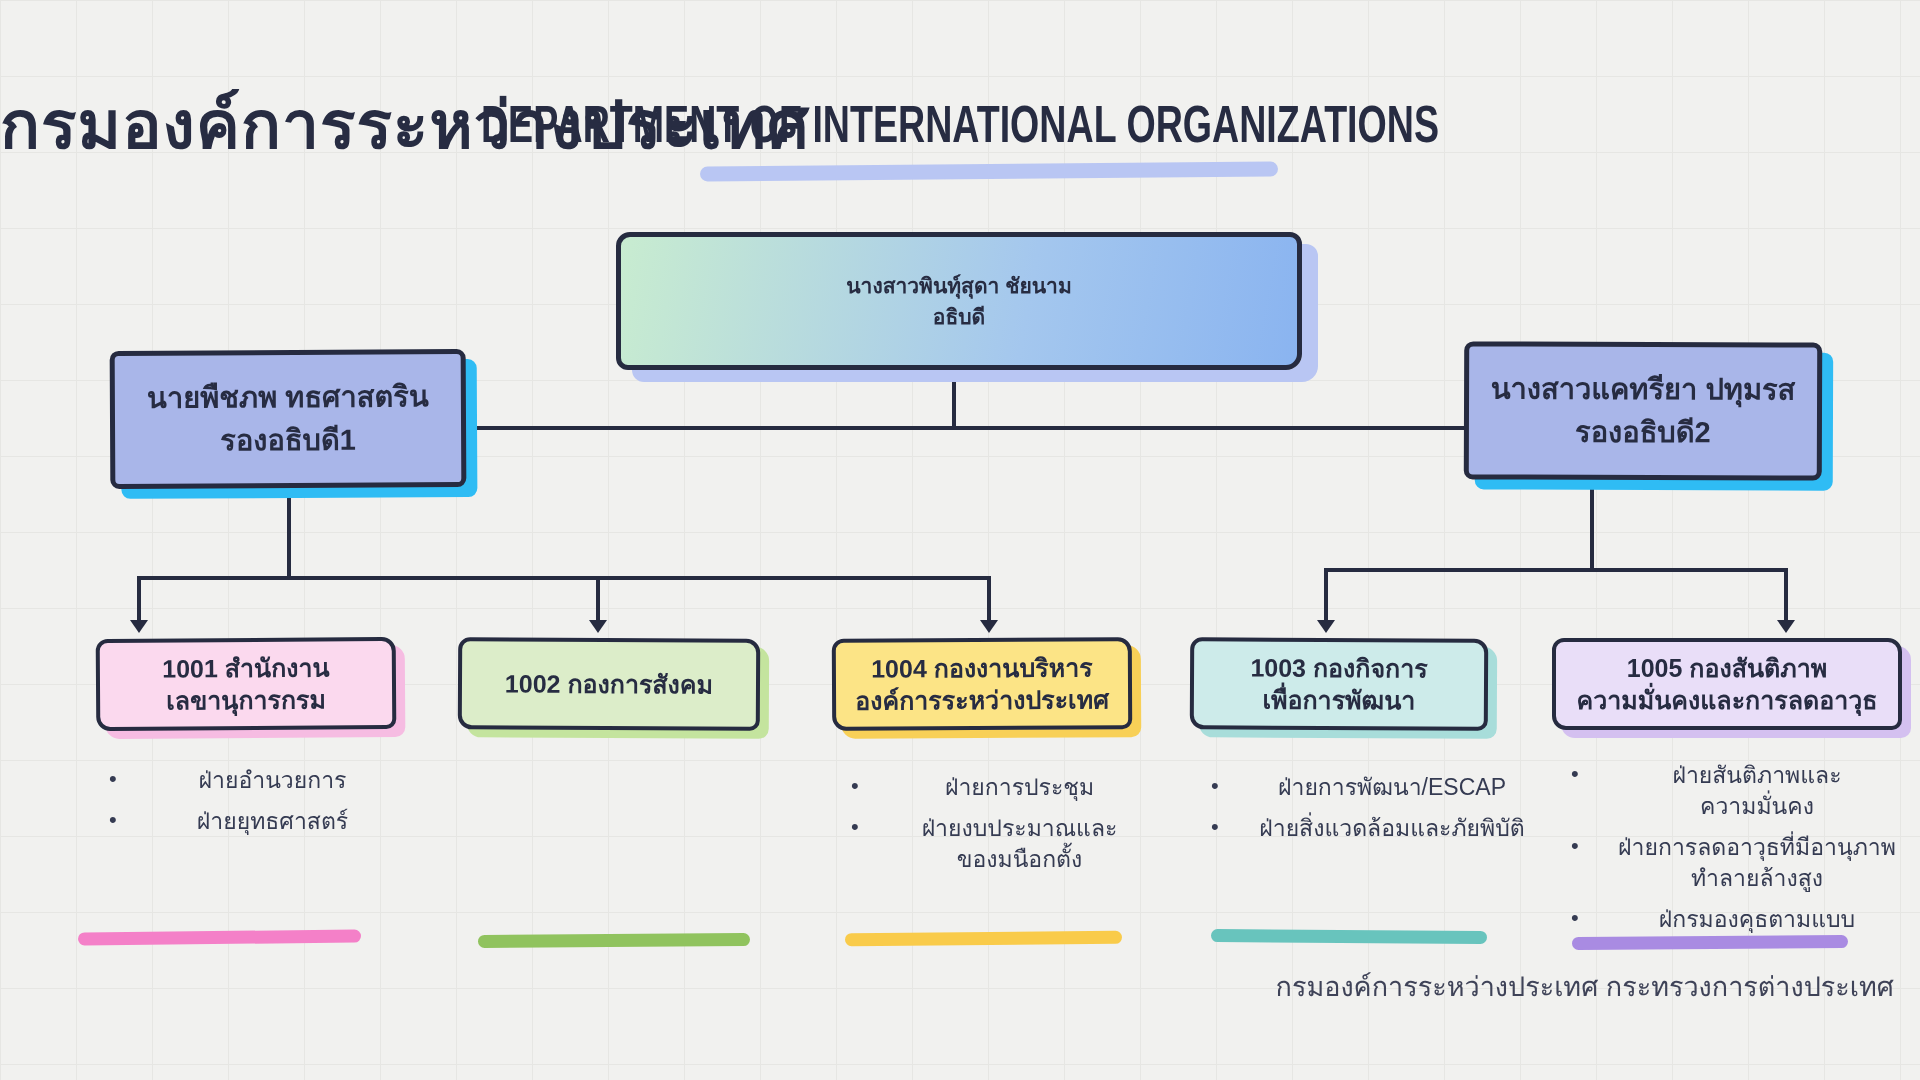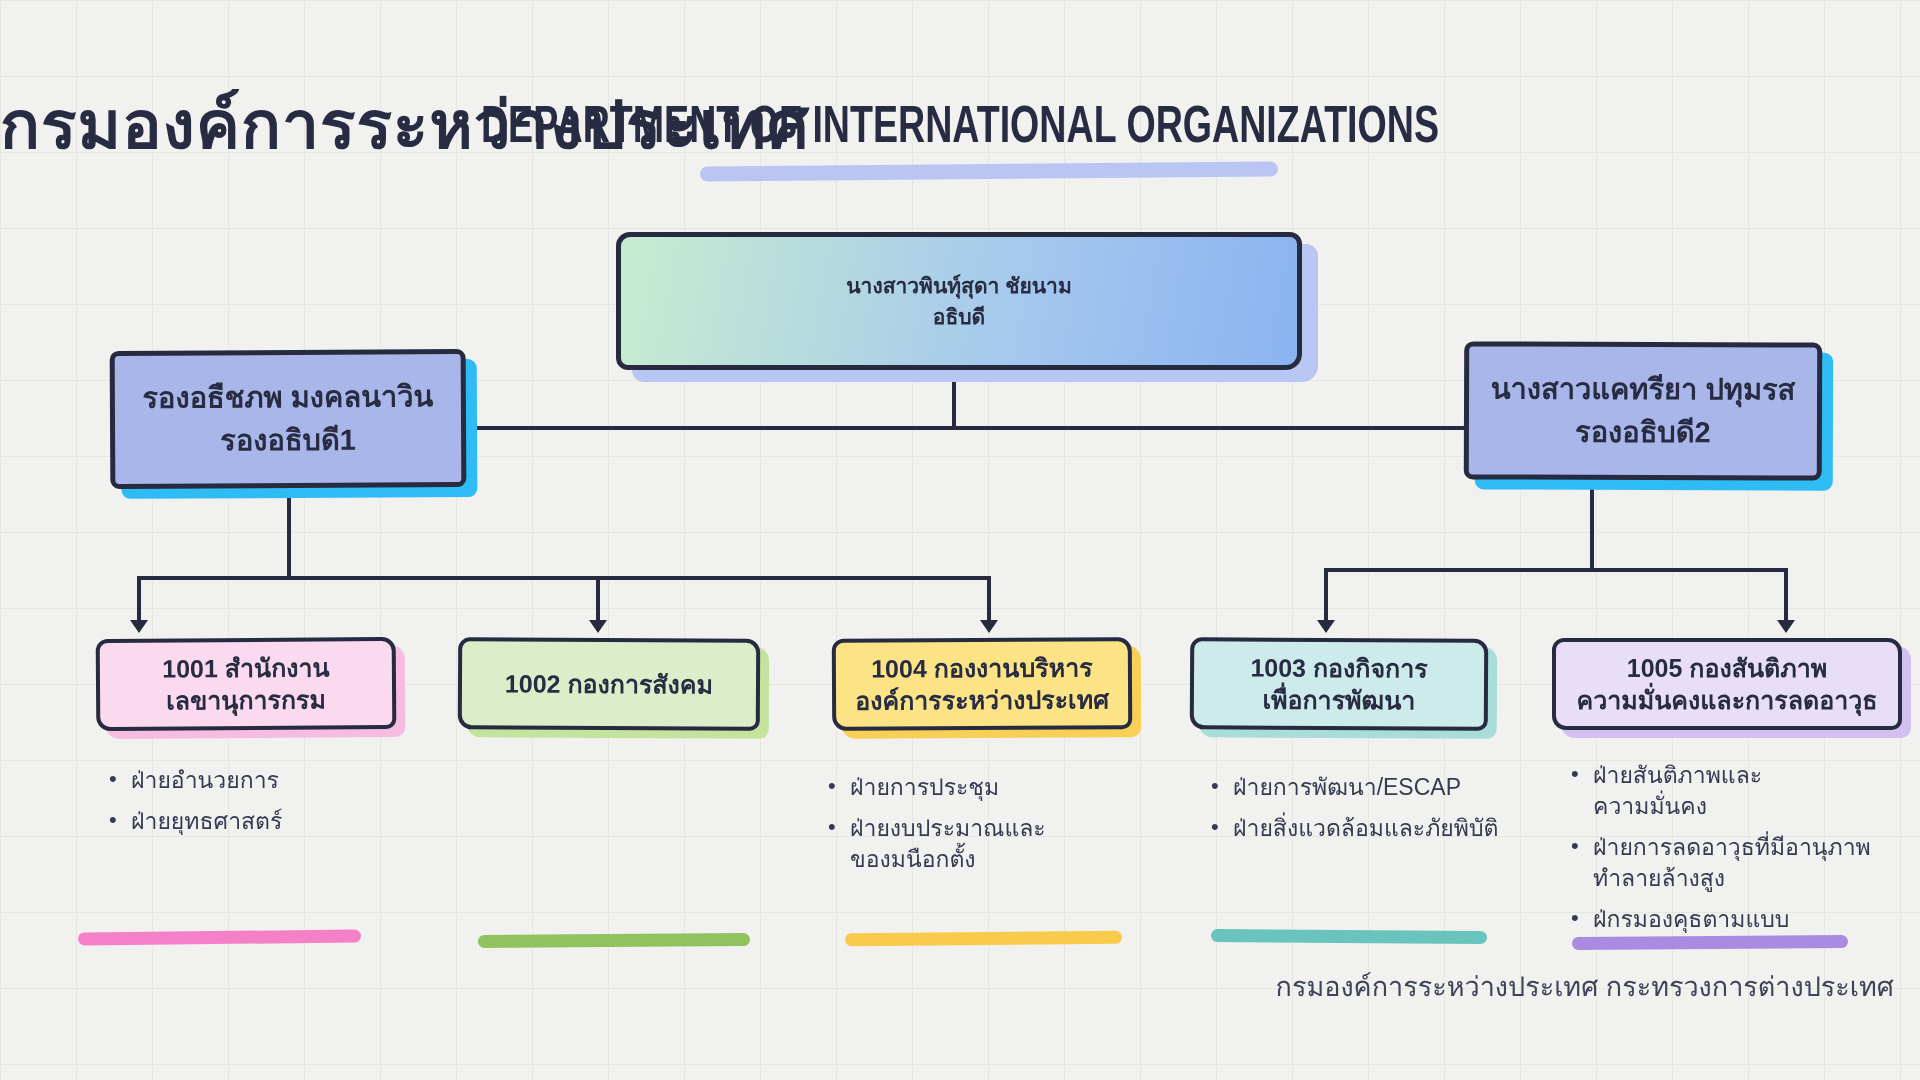--- a/index.html
+++ b/index.html
@@ -90,28 +90,28 @@
   .dept-1002 { left:458px;  width:294px; background:#dcedc9; box-shadow:9px 8px 0 #c4e49e; transform:rotate(0.3deg); }
   .dept-1004 { left:832px;  width:292px; background:#fce486; box-shadow:9px 8px 0 #f8d057; transform:rotate(-0.3deg); }
   .dept-1003 { left:1190px; width:290px; background:#cdebea; box-shadow:9px 8px 0 #a8ddda; transform:rotate(0.3deg); }
   .dept-1005 { left:1552px; width:342px; background:#e9def8; box-shadow:9px 8px 0 #d4c0f0; }
 
   
   .units {
     position:absolute; z-index:2; list-style:none; margin:0; padding:0;
     font-size:23px; color:#353b52; line-height:1.35;
   }
-  .units li { position:relative; padding-left:27px; margin-bottom:10px; white-space:pre-line; }
+  .units li { position:relative; padding-left:27px; margin-bottom:10px; white-space:pre-line;text-align:center; }
   .units li::before {
     content:"•"; position:absolute; left:5px; top:-1px;
     color:#353b52; font-size:22px;
   }
   .units-1001 { left:104px;  top:765px; width:310px; }
   .units-1002 { left:466px;  top:772px; width:330px; }
-  .units-1004 { left:823px;  top:772px; width:320px; }
+  .units-1004 { left:846px;  top:772px; width:320px; }
   .units-1003 { left:1206px; top:772px; width:345px; }
   .units-1005 { left:1566px; top:760px; width:355px; }
 
   
   .stroke { position:absolute; height:13px; border-radius:7px; z-index:2; }
   .stroke-1001 { left:78px;   top:931px; width:283px; background:#f480c8; transform:rotate(-0.6deg); }
   .stroke-1002 { left:478px;  top:934px; width:272px; background:#90c35e; transform:rotate(-0.4deg); }
   .stroke-1004 { left:845px;  top:932px; width:277px; background:#f9cb4a; transform:rotate(-0.5deg); }
   .stroke-1003 { left:1211px; top:930px; width:276px; background:#68c4bd; transform:rotate(0.4deg); }
   .stroke-1005 { left:1572px; top:936px; width:276px; background:#a98be2; transform:rotate(-0.4deg); }
@@ -149,21 +149,21 @@
   <div class="arrow a-3"></div>
   <div class="arrow a-4"></div>
   <div class="arrow a-5"></div>
 
   <div class="node director">
     <span>นางสาวพินทุ์สุดา ชัยนาม</span>
     <span>อธิบดี</span>
   </div>
 
   <div class="node deputy deputy-1">
-    <span>รองอธืชภพ มงคลนาวิน</span>
+    <span>นายพืชภพ ทธศาสตริน</span>
     <span>รองอธิบดี1</span>
   </div>
   <div class="node deputy deputy-2">
     <span>นางสาวแคทรียา ปทุมรส</span>
     <span>รองอธิบดี2</span>
   </div>
 
   <div class="dept dept-1001">
     <span class="dept-title">1001 สำนักงาน
 เลขานุการกรม</span>

